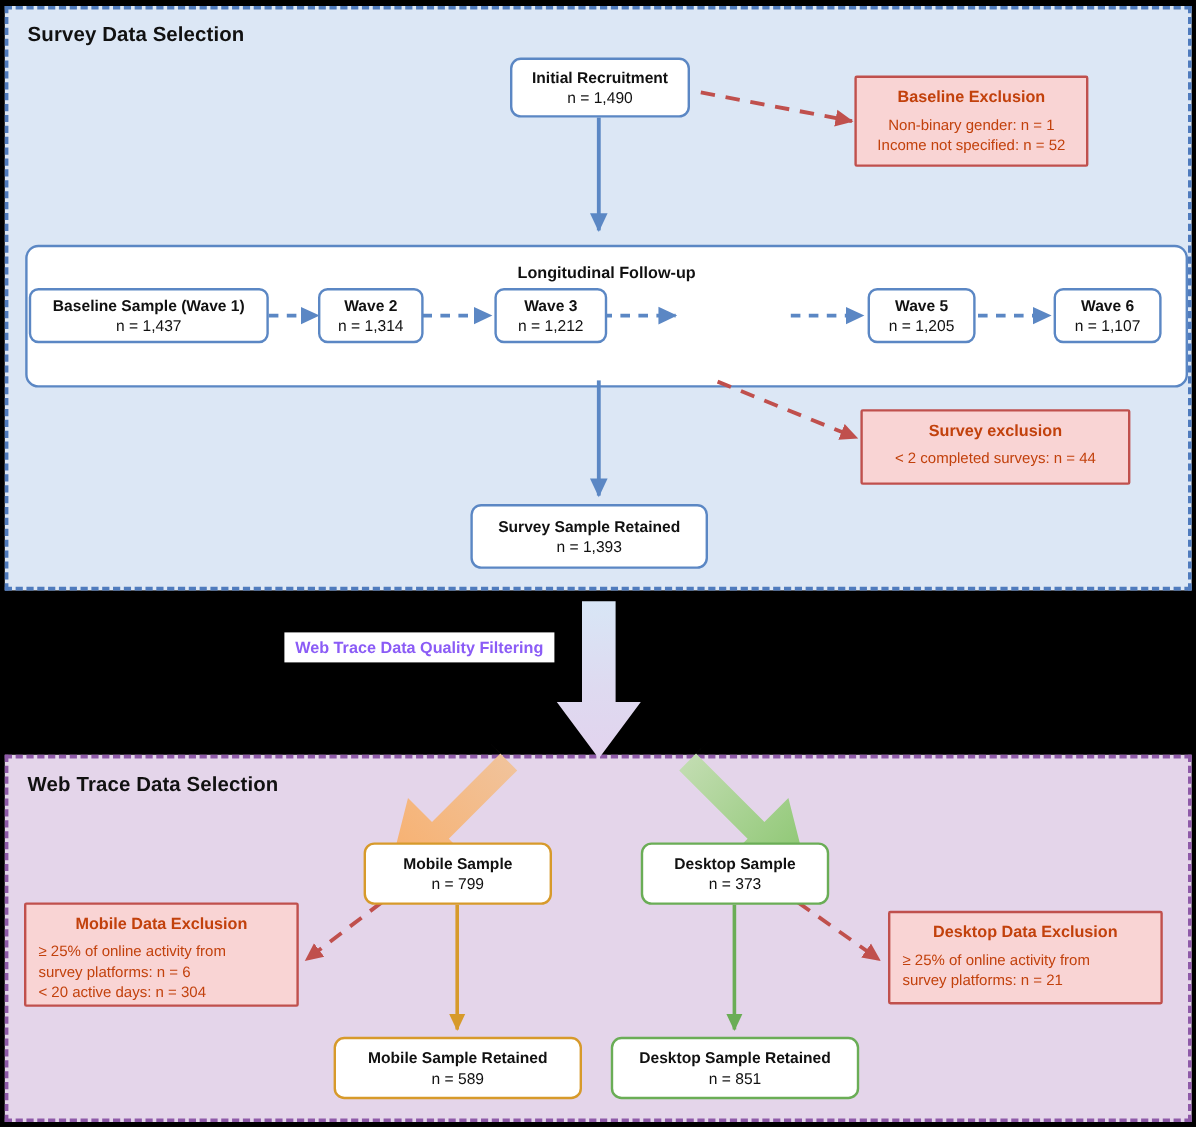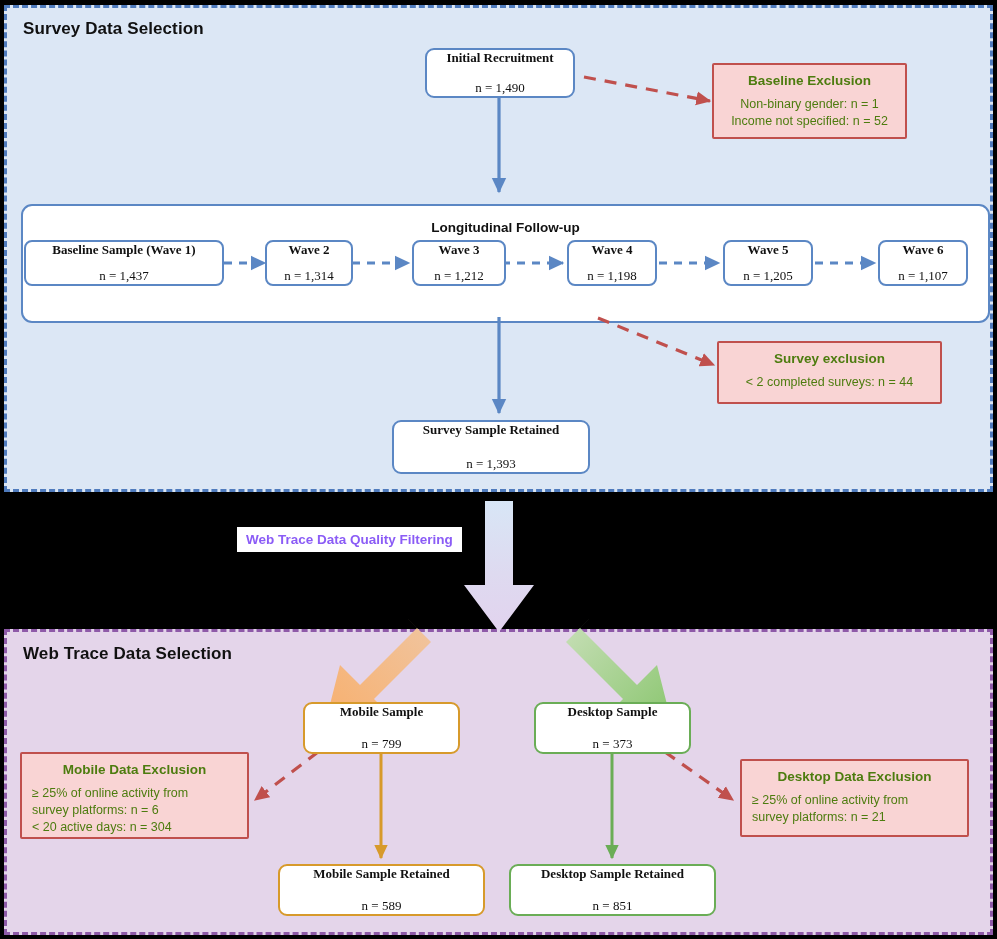--- a/index.html
+++ b/index.html
@@ -14,31 +14,31 @@
     border:3px dashed #8e5aa8;}
 
   .panel-title{position:absolute;font-weight:bold;font-size:17px;color:#111;
     letter-spacing:.1px;}
   #survey-title{left:16px;top:11px;}
   #webtrace-title{left:16px;top:12px;}
 
   
   .node{position:absolute;box-sizing:border-box;background:#ffffff;
     border:2px solid #5b87c4;border-radius:9px;display:flex;flex-direction:column;
-    align-items:center;justify-content:space-between;text-align:center;color:#111;font-family:Liberation Serif, serif;}
+    align-items:center;justify-content:center;text-align:center;color:#111;}
   .node .t{font-weight:bold;font-size:13px;line-height:16px;}
   .node .n{font-size:13px;line-height:17px;}
 
   .node.wave{border-radius:8px;}
   .node.orange{border-color:#d79a2b;}
   .node.green{border-color:#6aad56;}
 
   
   .excl{position:absolute;box-sizing:border-box;background:#f9d4d4;
-    border:2px solid #c0504d;border-radius:2px;color:#4d7c0f;padding:7px 10px;}
+    border:2px solid #c0504d;border-radius:2px;color:#c2410c;padding:7px 10px;}
   .excl .h{font-weight:bold;font-size:13.5px;text-align:center;line-height:18px;
     margin-bottom:6px;}
   .excl .l{font-size:12.5px;line-height:17px;text-align:left;}
   .excl.ctr .l{text-align:center;}
 
   
   #followup-box{position:absolute;left:14px;top:196px;width:969px;height:119px;
     box-sizing:border-box;background:#ffffff;border:2px solid #5b87c4;border-radius:11px;}
   #followup-label{position:absolute;left:0;right:0;top:14px;text-align:center;
     font-weight:bold;font-size:13.5px;color:#111;}
@@ -164,24 +164,20 @@
     <div class="n">n = 1,437</div>
   </div>
   <div class="node wave" style="left:265px;top:240px;width:88px;height:46px;">
     <div class="t">Wave 2</div>
     <div class="n">n = 1,314</div>
   </div>
   <div class="node wave" style="left:412px;top:240px;width:94px;height:46px;">
     <div class="t">Wave 3</div>
     <div class="n">n = 1,212</div>
   </div>
-  <div class="node wave" style="left:567px;top:240px;width:90px;height:46px;">
-    <div class="t">Wave 4</div>
-    <div class="n">n = 1,198</div>
-  </div>
   <div class="node wave" style="left:723px;top:240px;width:90px;height:46px;">
     <div class="t">Wave 5</div>
     <div class="n">n = 1,205</div>
   </div>
   <div class="node wave" style="left:878px;top:240px;width:90px;height:46px;">
     <div class="t">Wave 6</div>
     <div class="n">n = 1,107</div>
   </div>
 
   <div class="excl ctr" style="left:717px;top:341px;width:225px;height:63px;">

